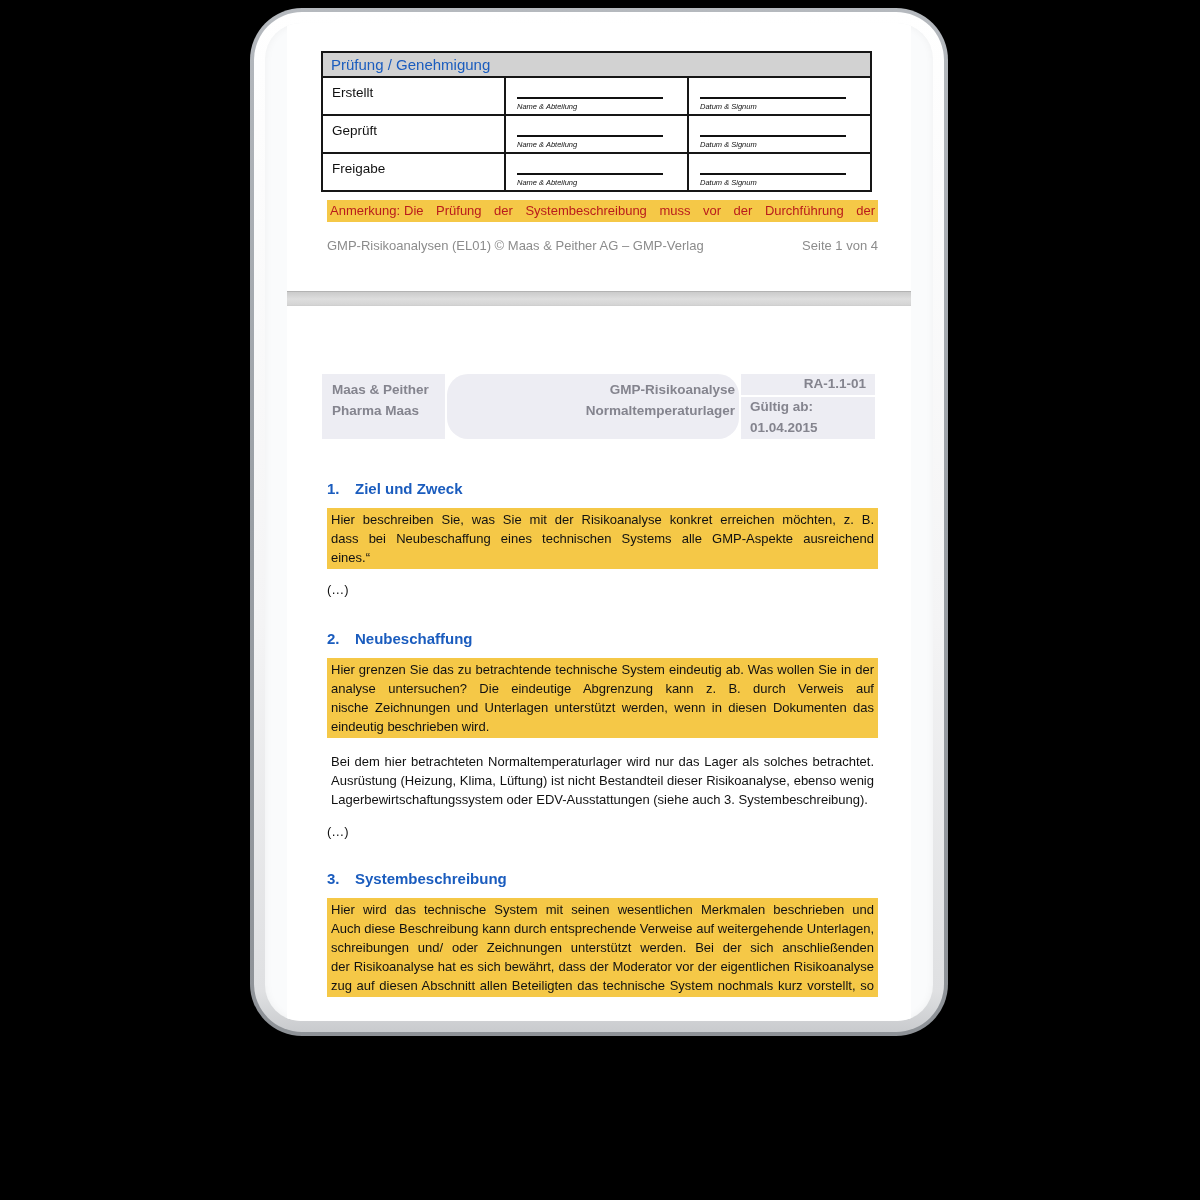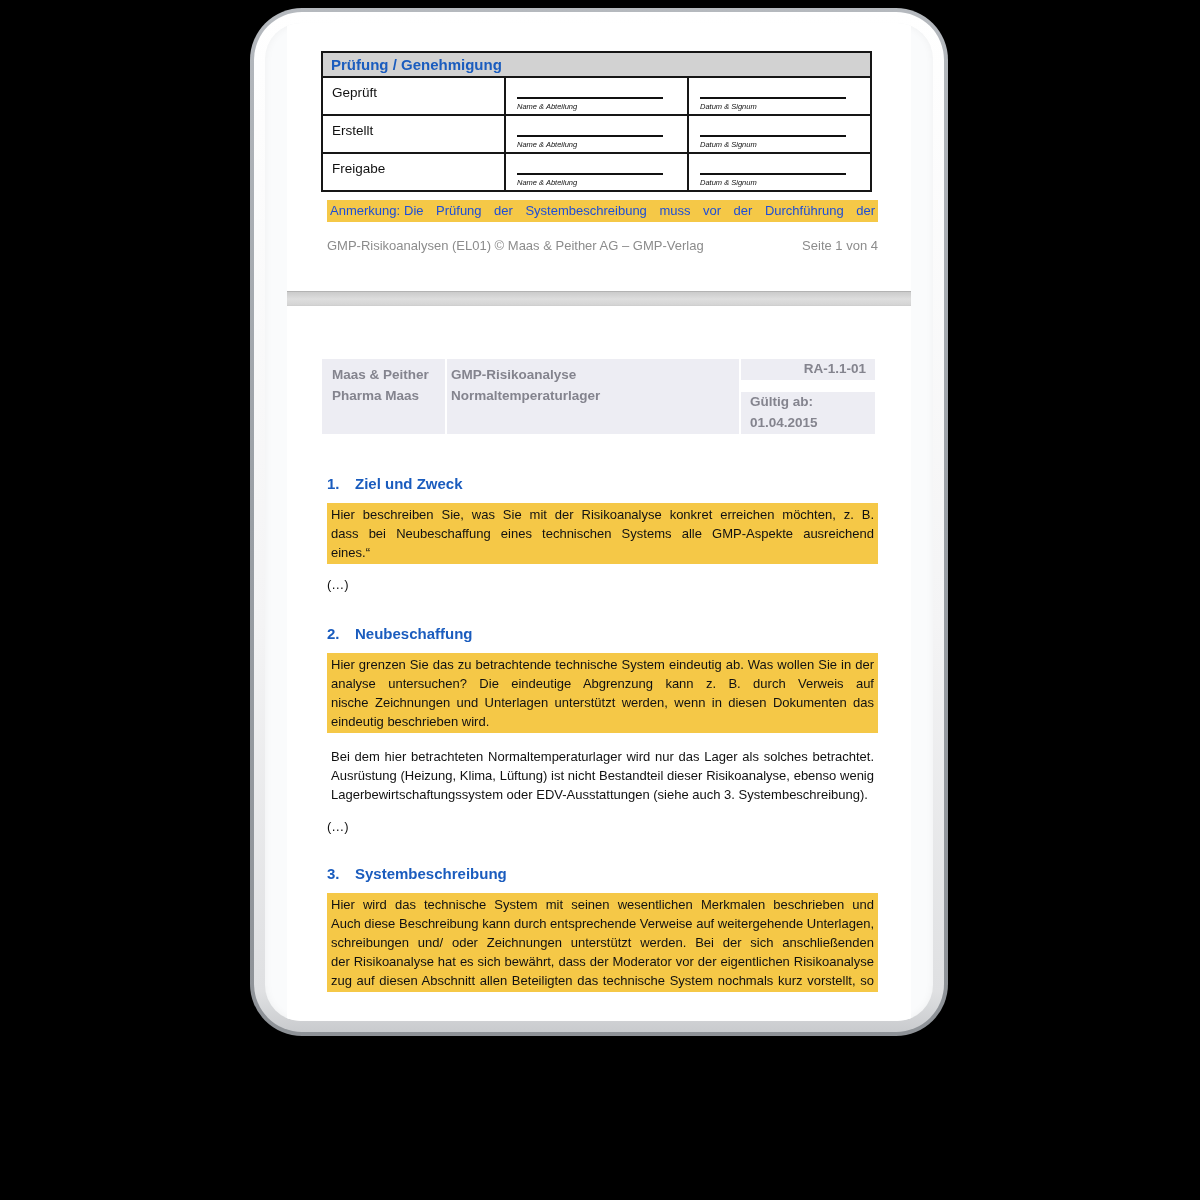--- a/index.html
+++ b/index.html
@@ -31,58 +31,58 @@
     box-shadow:inset 0 0 8px rgba(0,0,0,.05);
   }
   .doc-viewer { width:624px; height:100%; background:#ffffff; }
 
   
   .page1 { padding-top:28px; }
   table.approval { border-collapse:collapse; margin-left:34px; width:551px; table-layout:fixed; }
   table.approval th, table.approval td { border:2px solid #161616; }
   .tbl-title-cell {
     background:#d2d2d2; text-align:left;
-    font-size:15px; font-weight:bold; color:#1a5cbe;
+    font-size:15px; font-weight:normal; color:#1a5cbe;
     padding:3px 8px; height:24px;
   }
   .lbl-cell { width:176px; font-size:13.5px; color:#111; padding:7px 0 0 9px; vertical-align:top; height:38px; }
   .sig-cell { position:relative; height:38px; }
   .sig-cell.c2 { width:193px; }
   .sig-cell.c3 { width:182px; }
   .sig-line { position:absolute; left:11px; right:24px; bottom:15px; border-bottom:2px solid #111; }
   .sig-caption { position:absolute; left:11px; bottom:3px; font-size:7.5px; font-style:italic; color:#111; }
 
   .note-box {
     margin:8px 0 0 40px; width:551px;
     background:#f5c847; padding:1px 3px 2px 3px;
-    display:flex; font-size:13px; color:#1d4ed8;
+    display:flex; font-size:13px; color:#b91c1c;
   }
   .note-label { width:74px; flex:none; line-height:19px; }
   .note-text { flex:1; }
   .footer-row {
     margin:16px 16px 0 40px; width:551px;
     display:flex; justify-content:space-between;
     font-size:13px; color:#8c8c8c;
   }
   .page1-pad { height:38px; }
 
   
   .page-gap {
     height:15px; width:100%;
     background:linear-gradient(180deg,#cbcbcb 0%,#dedede 55%,#d4d4d4 100%);
     border-top:1px solid #b3b3b3; border-bottom:1px solid #cfcfcf;
   }
 
   
-  .page2 { padding-top:53px; }
+  .page2 { padding-top:68px; }
   .doc-header { margin-left:35px; width:553px; display:flex; gap:2px; }
   .hd-cell { background:#ededf3; color:#84848e; font-weight:bold; font-size:13.5px; line-height:1.55; }
   .hd-left { width:123px; padding:6px 0 6px 10px; }
-  .hd-mid  { flex:1; text-align:left; padding:6px 4px; }
-  .hd-right{ width:134px; display:flex; flex-direction:column; gap:12px; background:transparent; }
+  .hd-mid  { flex:1; text-align:right; padding:6px 4px;border-radius:21px; }
+  .hd-right{ width:134px; display:flex; flex-direction:column; gap:2px; background:transparent; }
   .hd-right .hd-cell { flex:1; display:flex; align-items:center; justify-content:flex-end; padding:0 9px; }
 
   .section-heading {
     margin:0 0 0 40px; width:550px; display:flex;
     color:#1a5cbe; font-weight:bold; font-size:15px;
   }
   .sec-num { width:28px; flex:none; }
   .h1-space { height:41px; } .h2-space { height:33px; } .h3-space { height:31px; }
 
   .tblock { margin:11px 0 0 40px; width:551px; padding:2px 4px; font-size:13px; color:#111; }
@@ -100,32 +100,32 @@
     <div class="bezel">
       <div class="doc-viewer">
 
         <div class="page1">
           <table class="approval">
             <tbody>
                 <tr>
               <td class="tbl-title-cell" colspan="3">Prüfung / Genehmigung</td>
             </tr>
             <tr>
+              <td class="lbl-cell">Erstellt</td>
+              <td class="sig-cell c2">
+                <div class="sig-line"></div>
+                <div class="sig-caption">Name &amp; Abteilung</div>
+              </td>
+              <td class="sig-cell c3">
+                <div class="sig-line"></div>
+                <div class="sig-caption">Datum &amp; Signum</div>
+              </td>
+            </tr>
+            <tr>
               <td class="lbl-cell">Geprüft</td>
-              <td class="sig-cell c2">
-                <div class="sig-line"></div>
-                <div class="sig-caption">Name &amp; Abteilung</div>
-              </td>
-              <td class="sig-cell c3">
-                <div class="sig-line"></div>
-                <div class="sig-caption">Datum &amp; Signum</div>
-              </td>
-            </tr>
-            <tr>
-              <td class="lbl-cell">Erstellt</td>
               <td class="sig-cell c2">
                 <div class="sig-line"></div>
                 <div class="sig-caption">Name &amp; Abteilung</div>
               </td>
               <td class="sig-cell c3">
                 <div class="sig-line"></div>
                 <div class="sig-caption">Datum &amp; Signum</div>
               </td>
             </tr>
             <tr>

